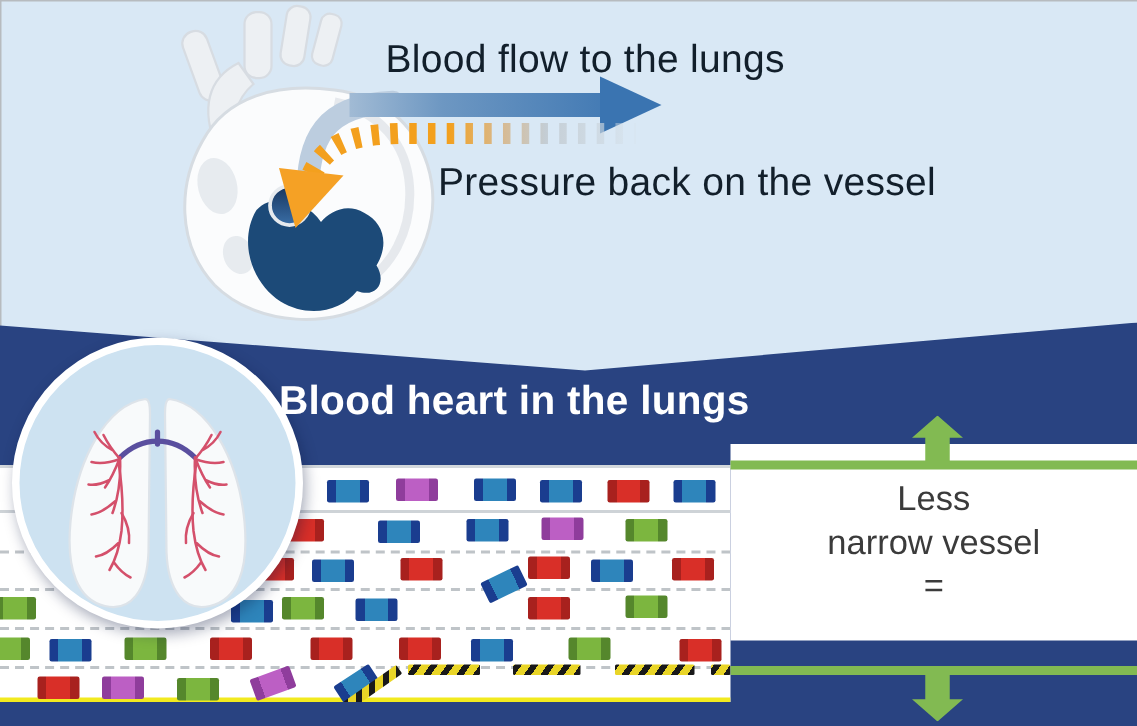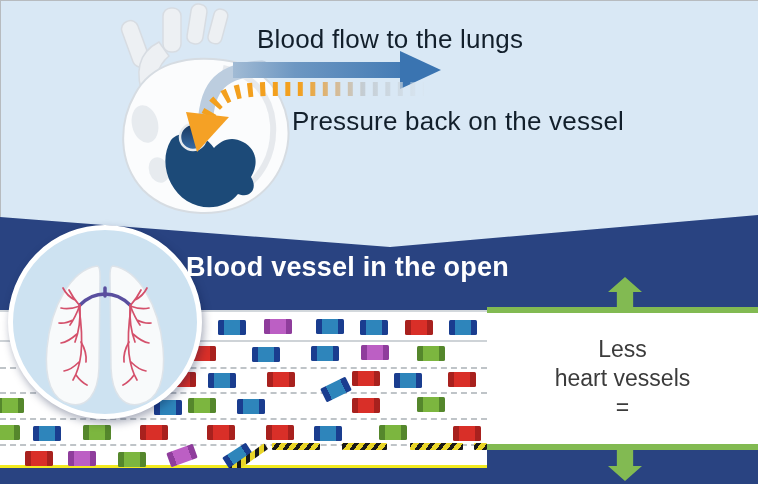--- a/index.html
+++ b/index.html
@@ -48,21 +48,21 @@
     position:absolute;left:0;bottom:0;width:100%;height:3px;background:#f2ea1f;
   }
   
   .circle-inset{
     position:absolute;left:8px;top:225px;width:184px;height:184px;
     background:#cde2f1;border:5px solid #ffffff;border-radius:50%;
     box-shadow:2px 4px 9px rgba(10,20,60,.35);
   }
   
   .panel{
-    position:absolute;left:487px;top:313px;width:271px;height:131px;
+    position:absolute;left:487px;top:296px;width:271px;height:131px;
     background:#ffffff;display:flex;flex-direction:column;
     align-items:center;justify-content:center;
   }
   .panel-line{
     color:#3b3b3b;font-size:23px;line-height:29px;text-align:center;
     white-space:nowrap;
   }
   .green-bar{position:absolute;left:487px;width:271px;height:6px;background:#82ba52;}
   #bar-top{top:307px;}
   #bar-bottom{top:444px;}
@@ -198,25 +198,25 @@
         <path d="M68,112 Q74,122 73,132"></path>
         <path d="M117,75 Q122,88 127,95 M124,90 Q132,94 138,93"></path>
         <path d="M117,75 Q116,96 122,112 M120,104 Q129,112 136,113"></path>
         <path d="M118,78 Q114,104 116,124 Q118,140 124,150 M118,132 Q126,140 133,141 M121,145 Q116,152 110,155"></path>
         <path d="M117,76 Q128,80 136,78 M117,76 Q124,68 128,60 M122,70 Q130,66 134,58"></path>
         <path d="M116,112 Q110,122 111,132"></path>
       </g>
     </svg>
   </div>
 
-  <div class="section-title">Blood vessel in the open</div>
+  <div class="section-title">Blood heart in the lungs</div>
 
   <div class="panel">
     <div class="panel-line">Less</div>
-    <div class="panel-line">heart vessels</div>
+    <div class="panel-line">narrow vessel</div>
     <div class="panel-line">=</div>
   </div>
   <div id="bar-top" class="green-bar"></div>
   <div id="bar-bottom" class="green-bar"></div>
   <div id="arrow-up" class="green-arrow"></div>
   <div id="arrow-down" class="green-arrow"></div>
 
 </div>
 
 </body></html>

